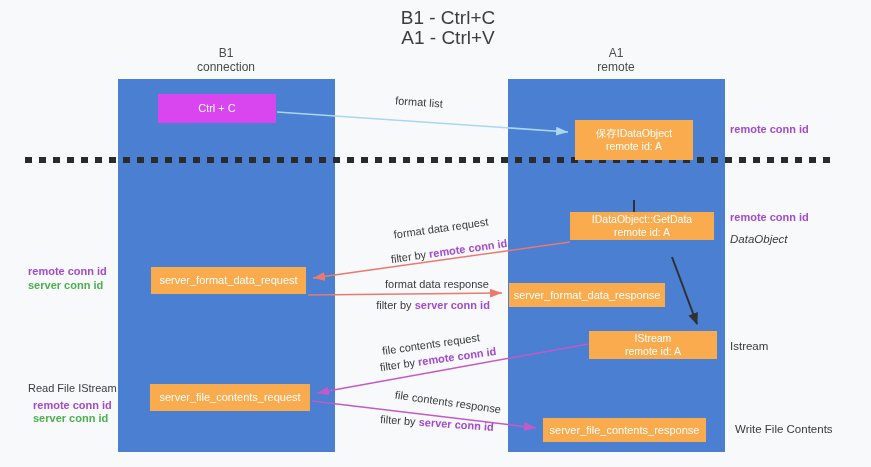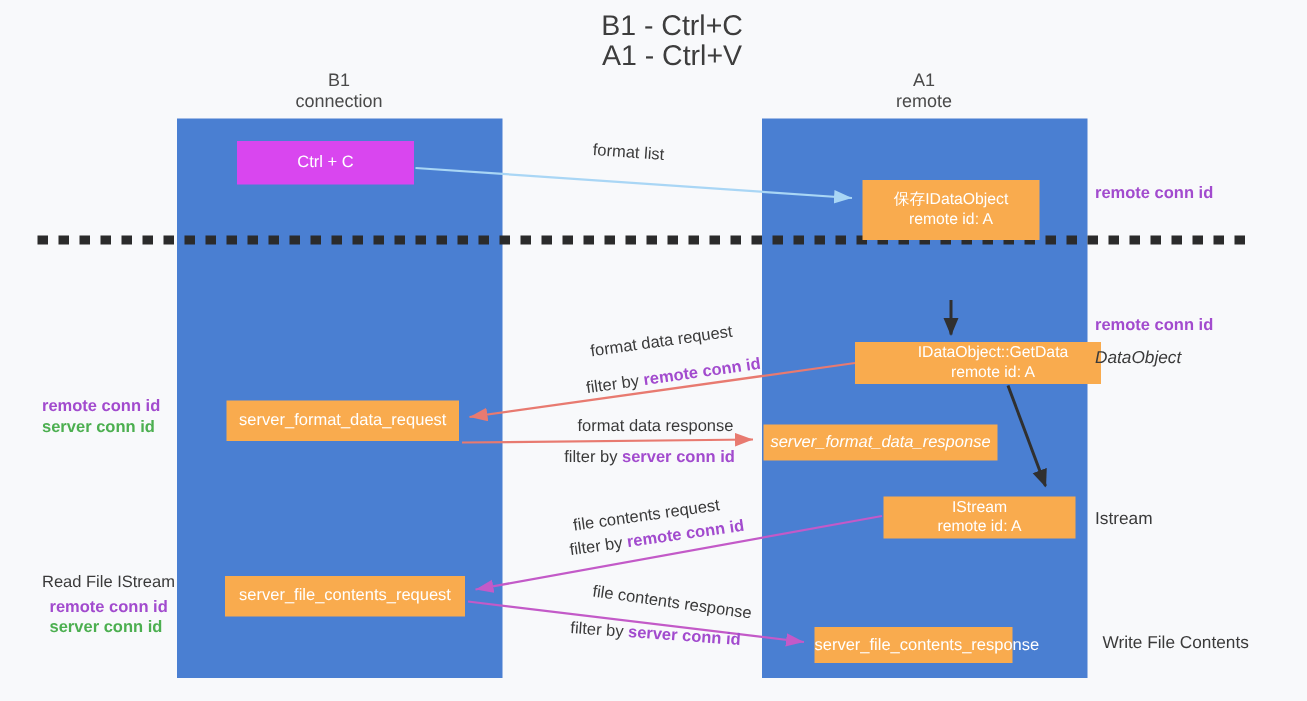--- a/index.html
+++ b/index.html
@@ -116,43 +116,43 @@
 
   <div class="abs box greenbox" style="left:158px;top:94px;width:118px;height:29px;">
     <div>Ctrl + C</div>
   </div>
 
   <div class="abs box orange" style="left:575px;top:120px;width:118px;height:40px;">
     <div>保存IDataObject</div>
     <div>remote id: A</div>
   </div>
 
-  <div class="abs box orange" style="left:570px;top:228px;width:144px;height:28px;padding-left:20px;">
+  <div class="abs box orange" style="left:570px;top:212px;width:144px;height:28px;">
     <div>IDataObject::GetData</div>
     <div>remote id: A</div>
   </div>
 
   <div class="abs box orange single" style="left:151px;top:267px;width:155px;height:27px;">
     <div>server_format_data_request</div>
   </div>
 
-  <div class="abs box orange single" style="left:509px;top:283px;width:156px;height:24px;font-style:italic;">
+  <div class="abs box orange single" style="left:509px;top:283px;width:156px;height:24px;">
     <div>server_format_data_response</div>
   </div>
 
   <div class="abs box orange" style="left:589px;top:331px;width:128px;height:28px;">
     <div>IStream</div>
     <div>remote id: A</div>
   </div>
 
   <div class="abs box orange single" style="left:150px;top:384px;width:160px;height:27px;">
     <div>server_file_contents_request</div>
   </div>
 
-  <div class="abs box orange single" style="left:543px;top:418px;width:132px;height:24px;">
+  <div class="abs box orange single" style="left:543px;top:418px;width:163px;height:24px;">
     <div>server_file_contents_response</div>
   </div>
 
   <div class="abs conn-label purple-t" style="left:730px;top:123px;">remote conn id</div>
   <div class="abs conn-label purple-t" style="left:730px;top:211px;">remote conn id</div>
   <div class="abs side-label" style="left:730px;top:233px;font-style:italic;">DataObject</div>
   <div class="abs side-label" style="left:730px;top:340px;">Istream</div>
   <div class="abs side-label" style="left:735px;top:423px;">Write File Contents</div>
 
   <div class="abs conn-label purple-t" style="left:28px;top:265px;">remote conn id</div>

